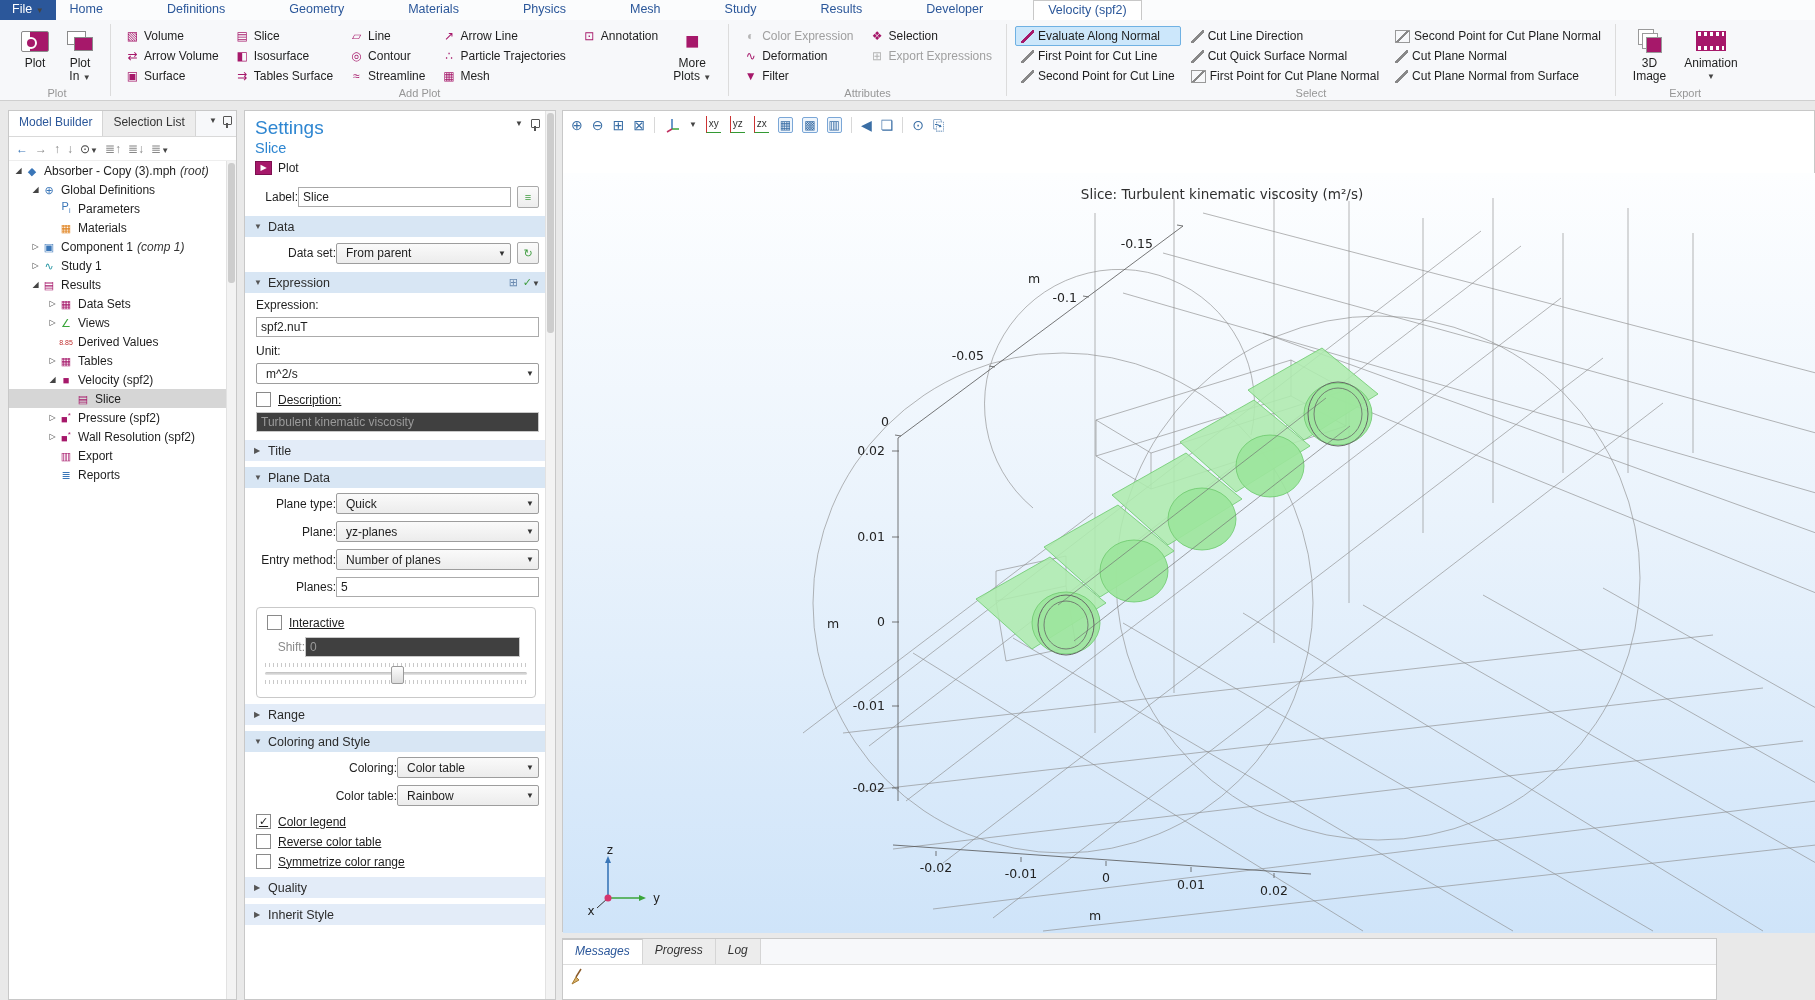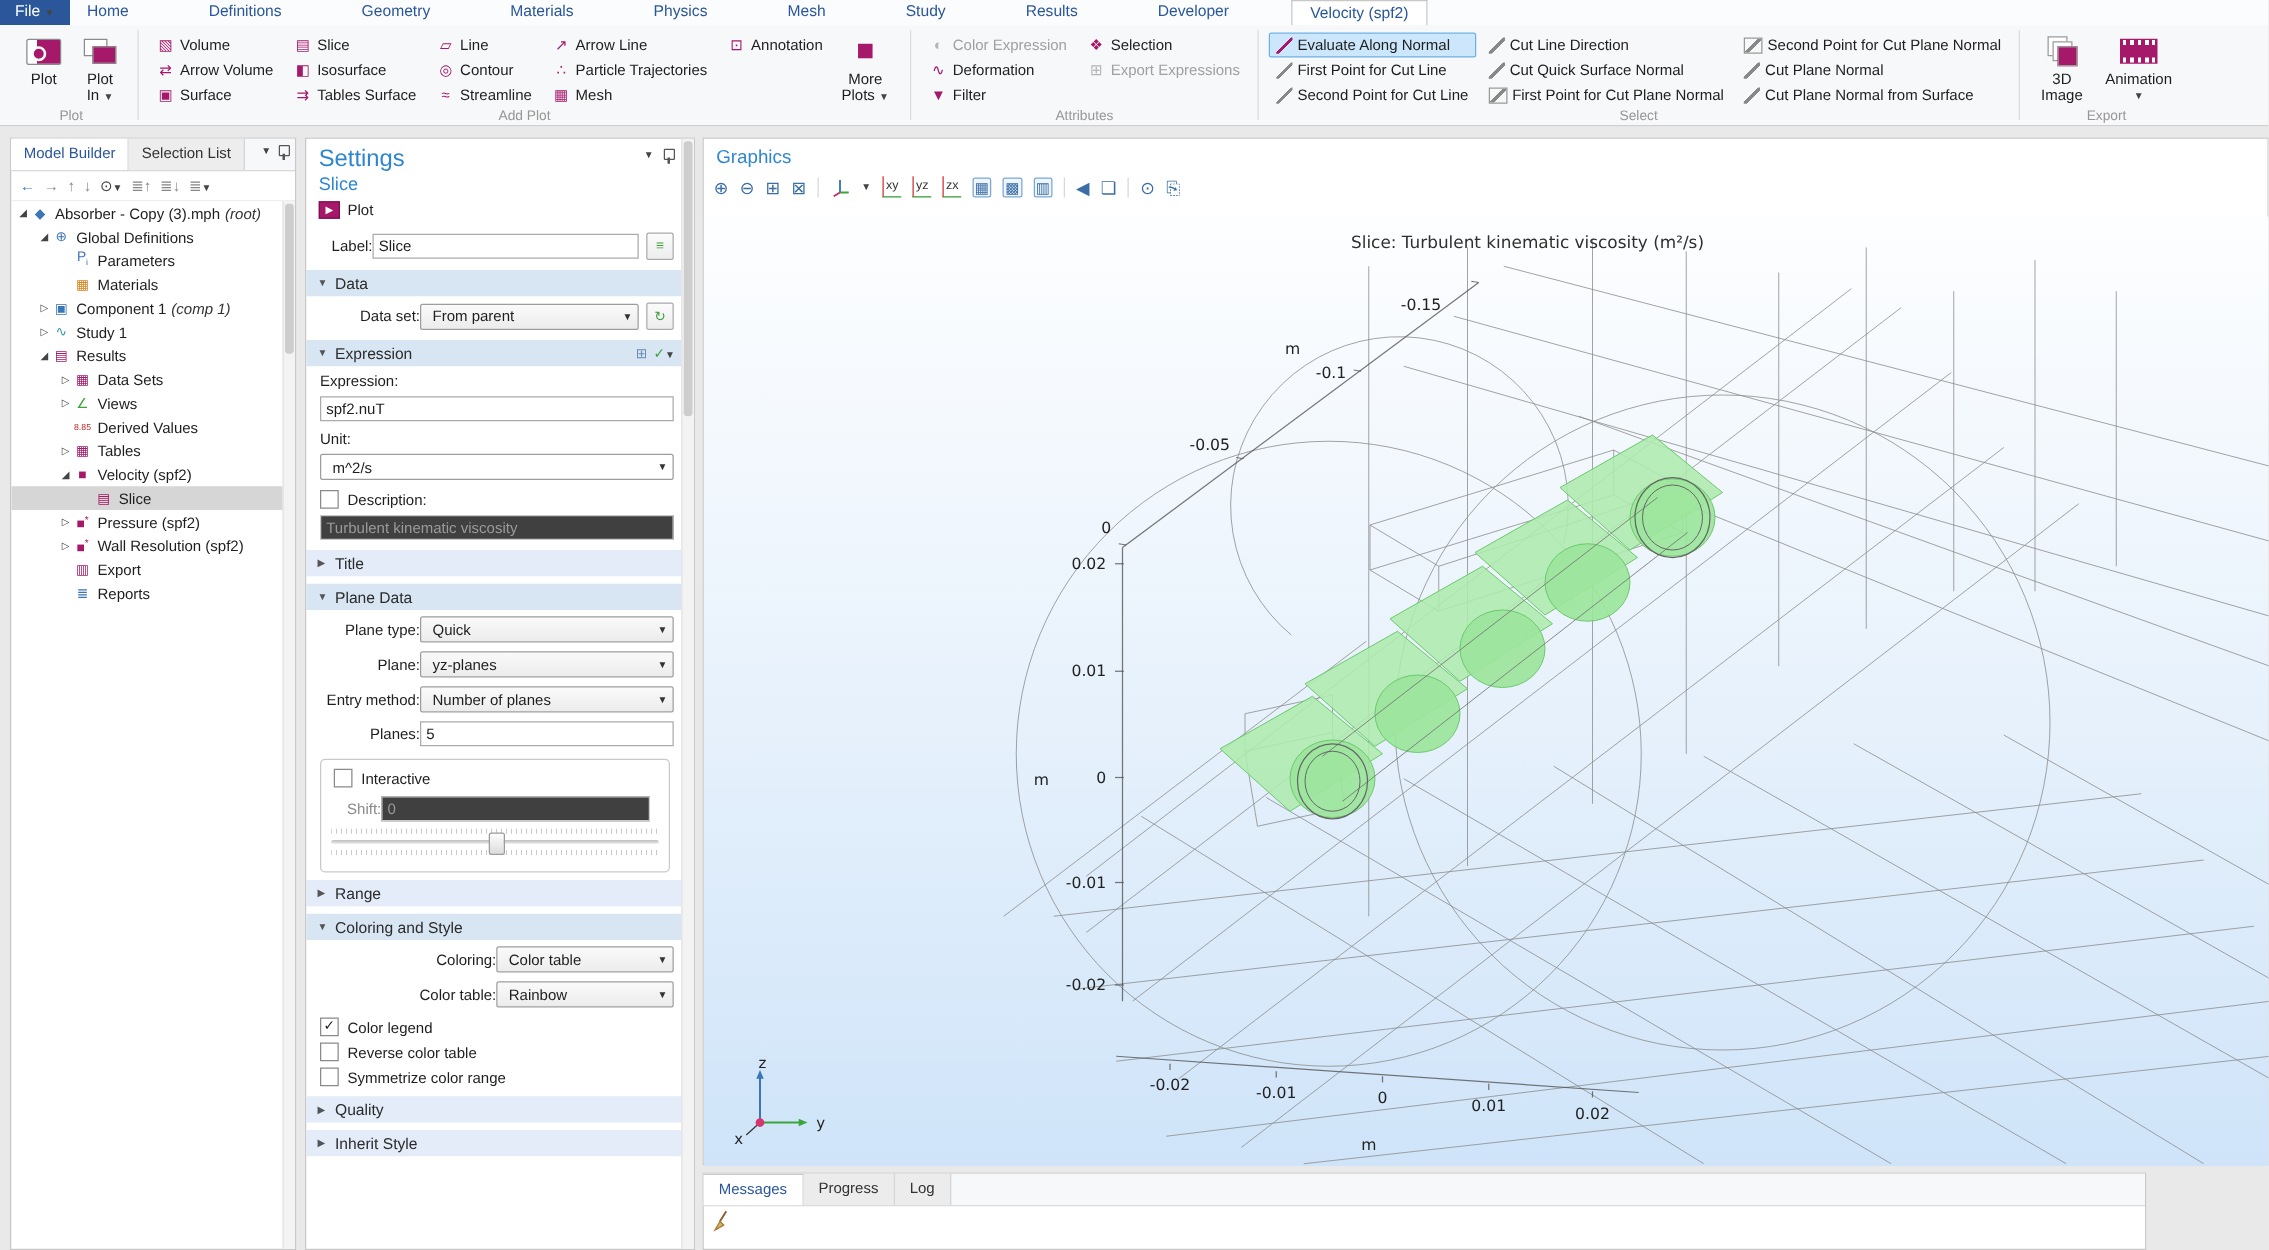--- a/index.html
+++ b/index.html
@@ -81,39 +81,39 @@
   .combo{flex:1;height:19px;border:1px solid #9d9d9d;border-radius:2px;background:linear-gradient(#fafafa,#ececec);display:flex;align-items:center;padding:0 4px 0 9px;position:relative;cursor:pointer;}
   .combo .cv{flex:1;}
   .combo .ca{font-size:8px;color:#333;}
   .combo.white{background:#fff;}
   .mini-btn{width:20px;height:20px;border:1px solid #a9a9a9;border-radius:2px;background:linear-gradient(#fbfbfb,#ededed);margin-left:6px;display:flex;align-items:center;justify-content:center;color:#3f9c3f;font-size:11px;cursor:pointer;flex:0 0 20px;}
   .shead{height:21px;background:#d8e6f4;display:flex;align-items:center;padding:0 0 0 9px;margin-top:6px;cursor:pointer;}
   .shead .ar{font-size:8px;color:#555;width:14px;}
   .shead .ht{font-size:12.5px;color:#2b2b2b;}
   .shead.lite{background:#e3ecf8;}
   .shead .hics{margin-left:auto;margin-right:6px;display:flex;gap:5px;font-size:11px;color:#3f9c3f;}
-  .cbrow{display:flex;align-items:center;gap:7px;padding:3px 10px 2px 11px;}
+  .cbrow{display:flex;align-items:center;gap:7px;padding:3px 10px 2px 11px;text-decoration:underline;}
   .cb{width:13px;height:13px;border:1px solid #8a8a8a;background:#fff;flex:0 0 13px;text-align:center;line-height:12px;font-size:11px;color:#222;}
   .groupbox{margin:8px 10px 4px 11px;border:1px solid #c9c9c9;border-radius:4px;padding:4px 8px 8px 8px;}
   .slider{position:relative;height:26px;margin-top:4px;}
   .slider .ruler{height:4px;background:repeating-linear-gradient(90deg,#c9c9c9 0 1px,transparent 1px 4px);}
   .slider .track{height:3px;background:linear-gradient(#bdbdbd,#e8e8e8);margin:5px 0;position:relative;border-radius:2px;}
   .slider .thumb{position:absolute;left:48%;top:-6px;width:11px;height:16px;background:linear-gradient(#fdfdfd,#dcdcdc);border:1px solid #9a9a9a;border-radius:2px;}
   
   #graphics{left:562px;top:110px;width:1253px;height:822px;}
   #gx-title{font-size:15px;color:#2e86d1;padding:6px 0 2px 10px;}
   #gx-toolbar{height:27px;display:flex;align-items:center;gap:9px;padding:0 8px;color:#3a6ea5;}
   #gx-toolbar .tsep{width:1px;height:16px;background:#d8d8d8;}
   .gxi{font-size:14px;cursor:pointer;line-height:14px;}
   .gxi.boxed{border:1px solid #7ba7d7;border-radius:2px;padding:0 1px;font-size:12px;background:#eef5fc;}
   .gxi.txt{font-size:10px;border-left:1px solid #c33;border-bottom:1px solid #393;padding:1px 2px;color:#333;}
   #canvas{position:absolute;left:0;top:62px;width:1253px;height:760px;overflow:hidden;}
   #plot-title{position:absolute;left:659px;top:13px;transform:translateX(-50%);font-family:"DejaVu Sans",sans-serif;font-size:13.5px;color:#2f2f2f;white-space:nowrap;}
   
-  #messages{left:562px;top:938px;width:1155px;height:62px;}
+  #messages{left:562px;top:938px;width:1155px;height:62px;font-style:italic;}
   #msg-tabs{display:flex;height:25px;background:#f7f8fa;border-bottom:1px solid #ddd;align-items:stretch;}
   .msgtab{padding:4px 12px 0 12px;background:#ececec;border-right:1px solid #d5d5d5;color:#333;cursor:pointer;}
   .msgtab.active{background:#fff;color:#2b579a;border-top:1px solid #c8c8c8;}
   #msg-body{padding:3px 6px;}
 </style>
 </head>
 <body>
 
 <div id="app">
 
@@ -576,21 +576,20 @@
           <span class="ar">▶</span>
           <span class="ht">Inherit Style</span>
         </div>
     </div>
     <div class="vsb" style="top:0">
         <div class="thumb" style="height:220px"></div>
       </div>
   </div>
 
   <div class="panel" id="graphics">
-    <div id="gx-title">Graphics</div>
     <div id="gx-toolbar">
       <span class="gxi">⊕</span>
       <span class="gxi">⊖</span>
       <span class="gxi">⊞</span>
       <span class="gxi">⊠</span>
       <span class="tsep"></span>
       <svg width="16" height="16">
           <line x1="8" y1="12" x2="8" y2="2" stroke="#3a76b8" stroke-width="1.5"></line>
           <line x1="8" y1="12" x2="15" y2="12" stroke="#3aa53a" stroke-width="1.5"></line>
           <line x1="8" y1="12" x2="3" y2="15" stroke="#c03060" stroke-width="1.5"></line>

